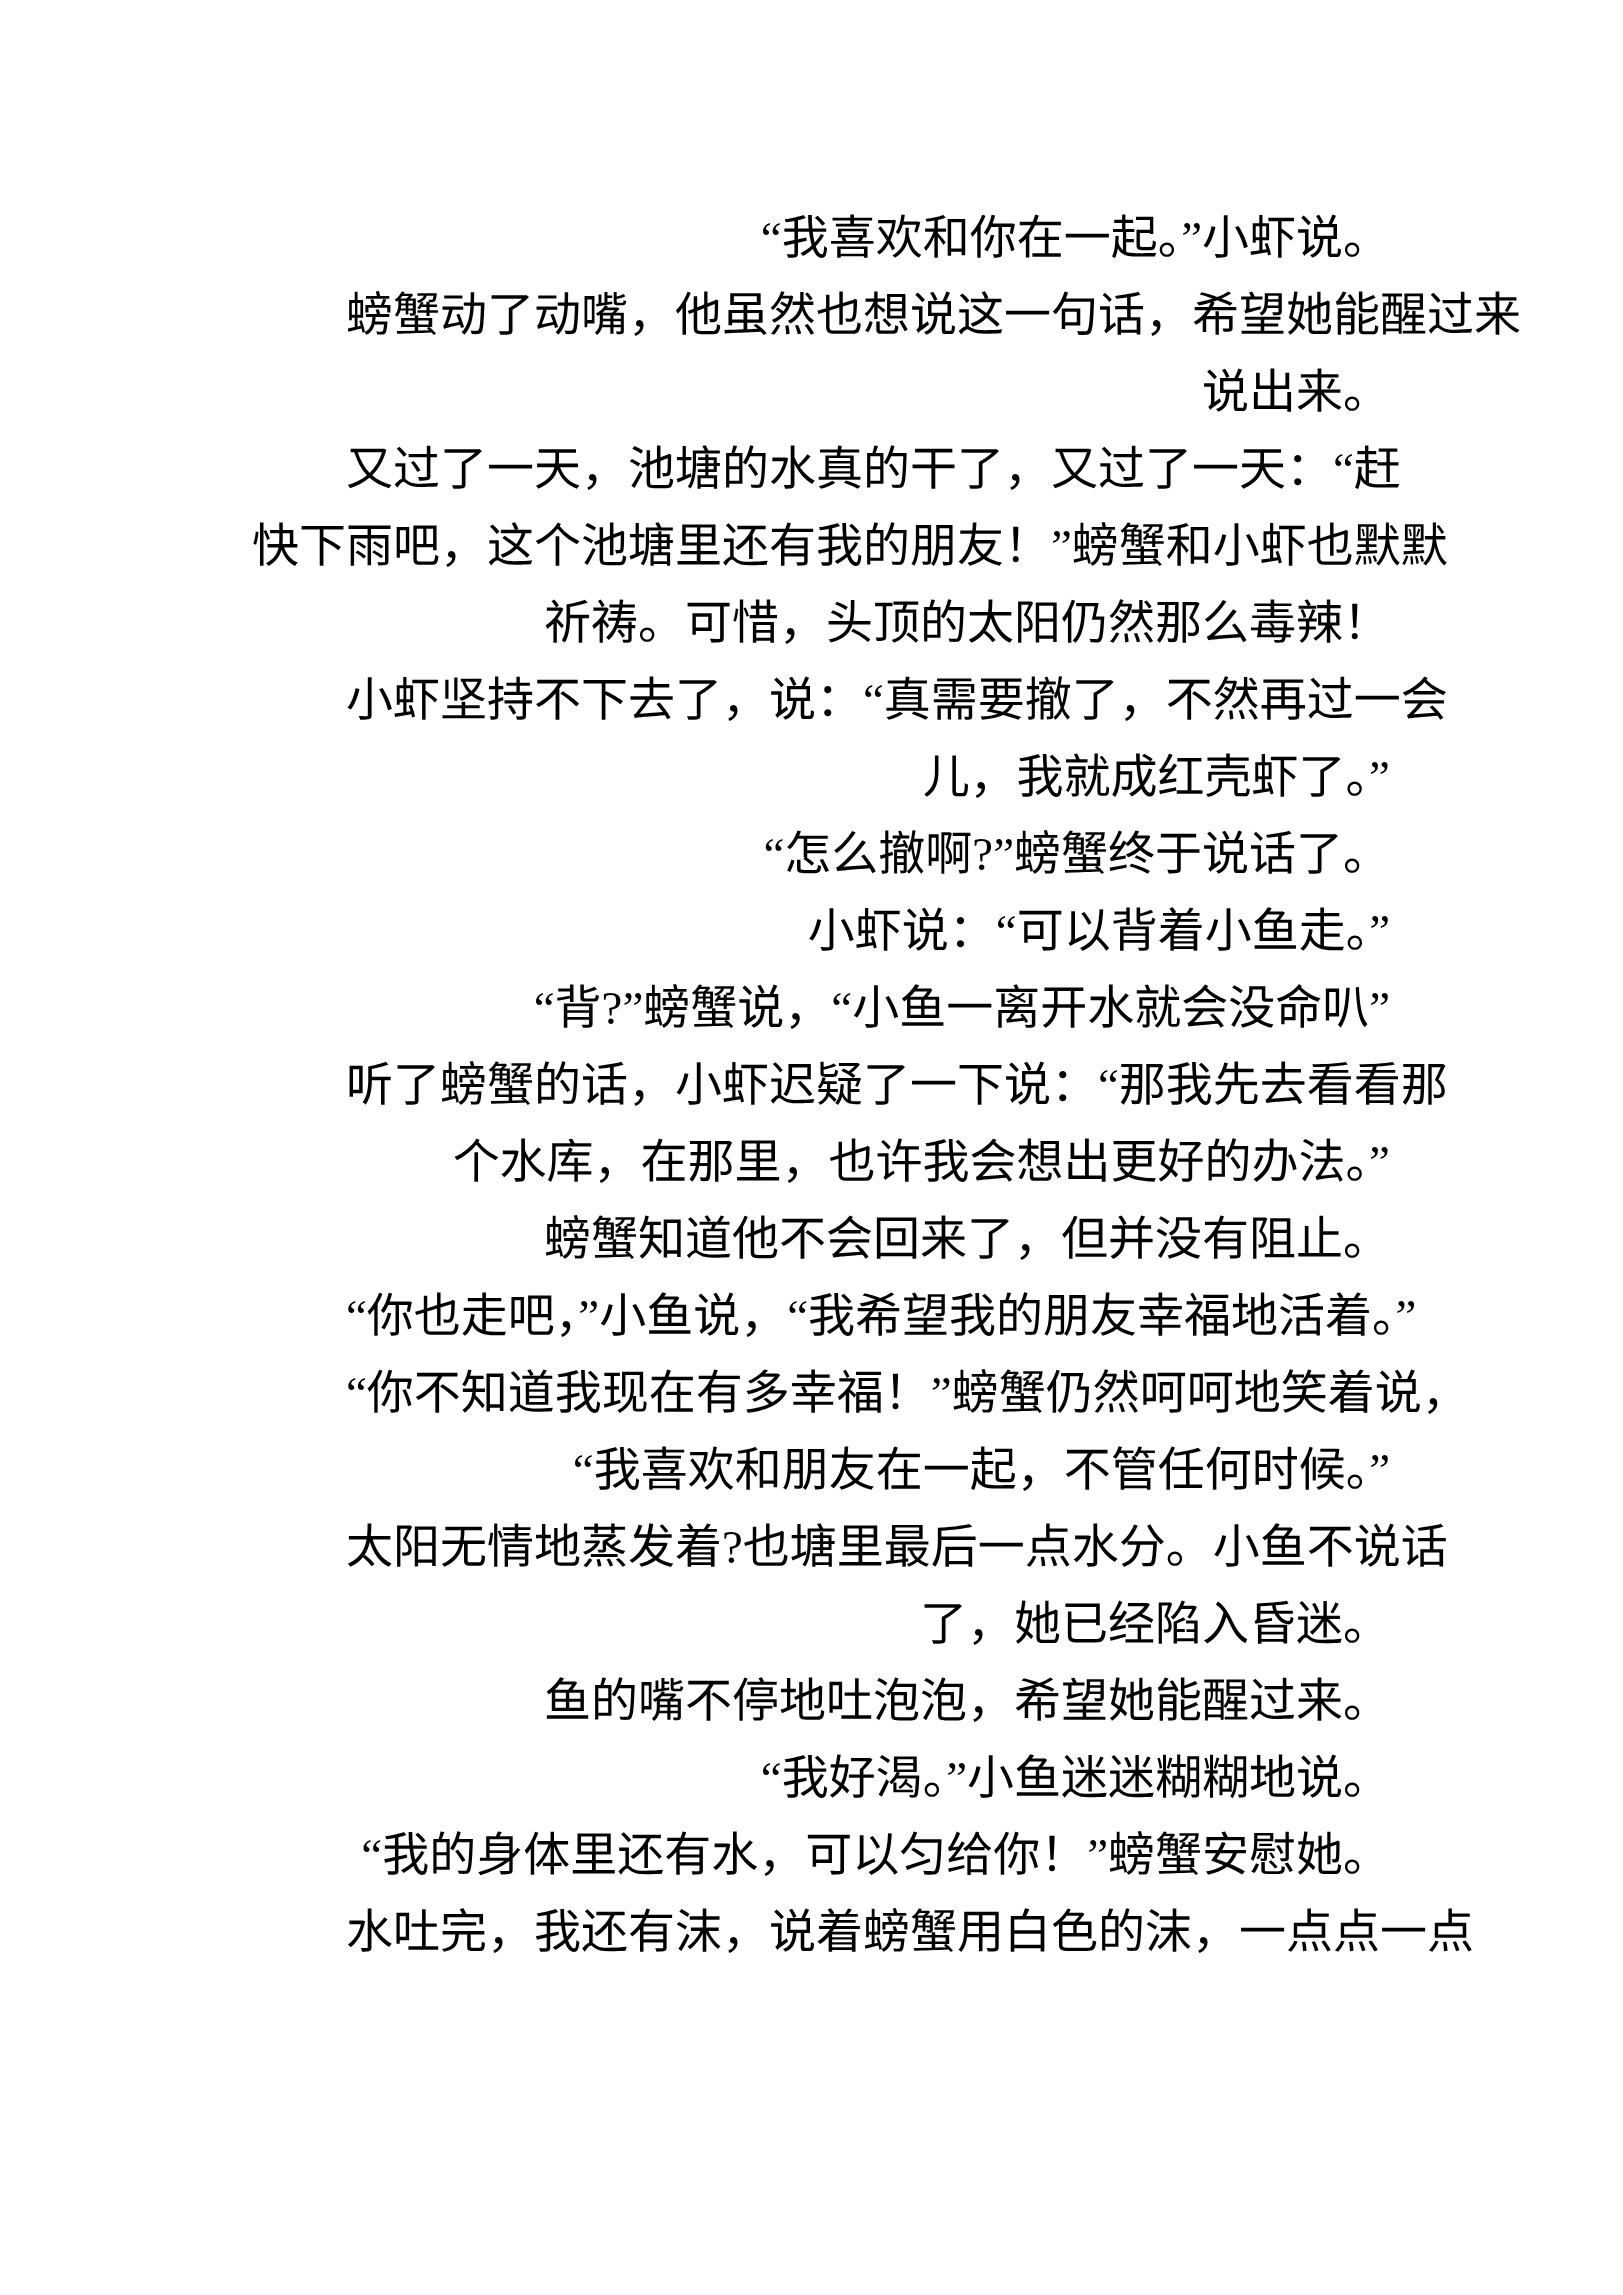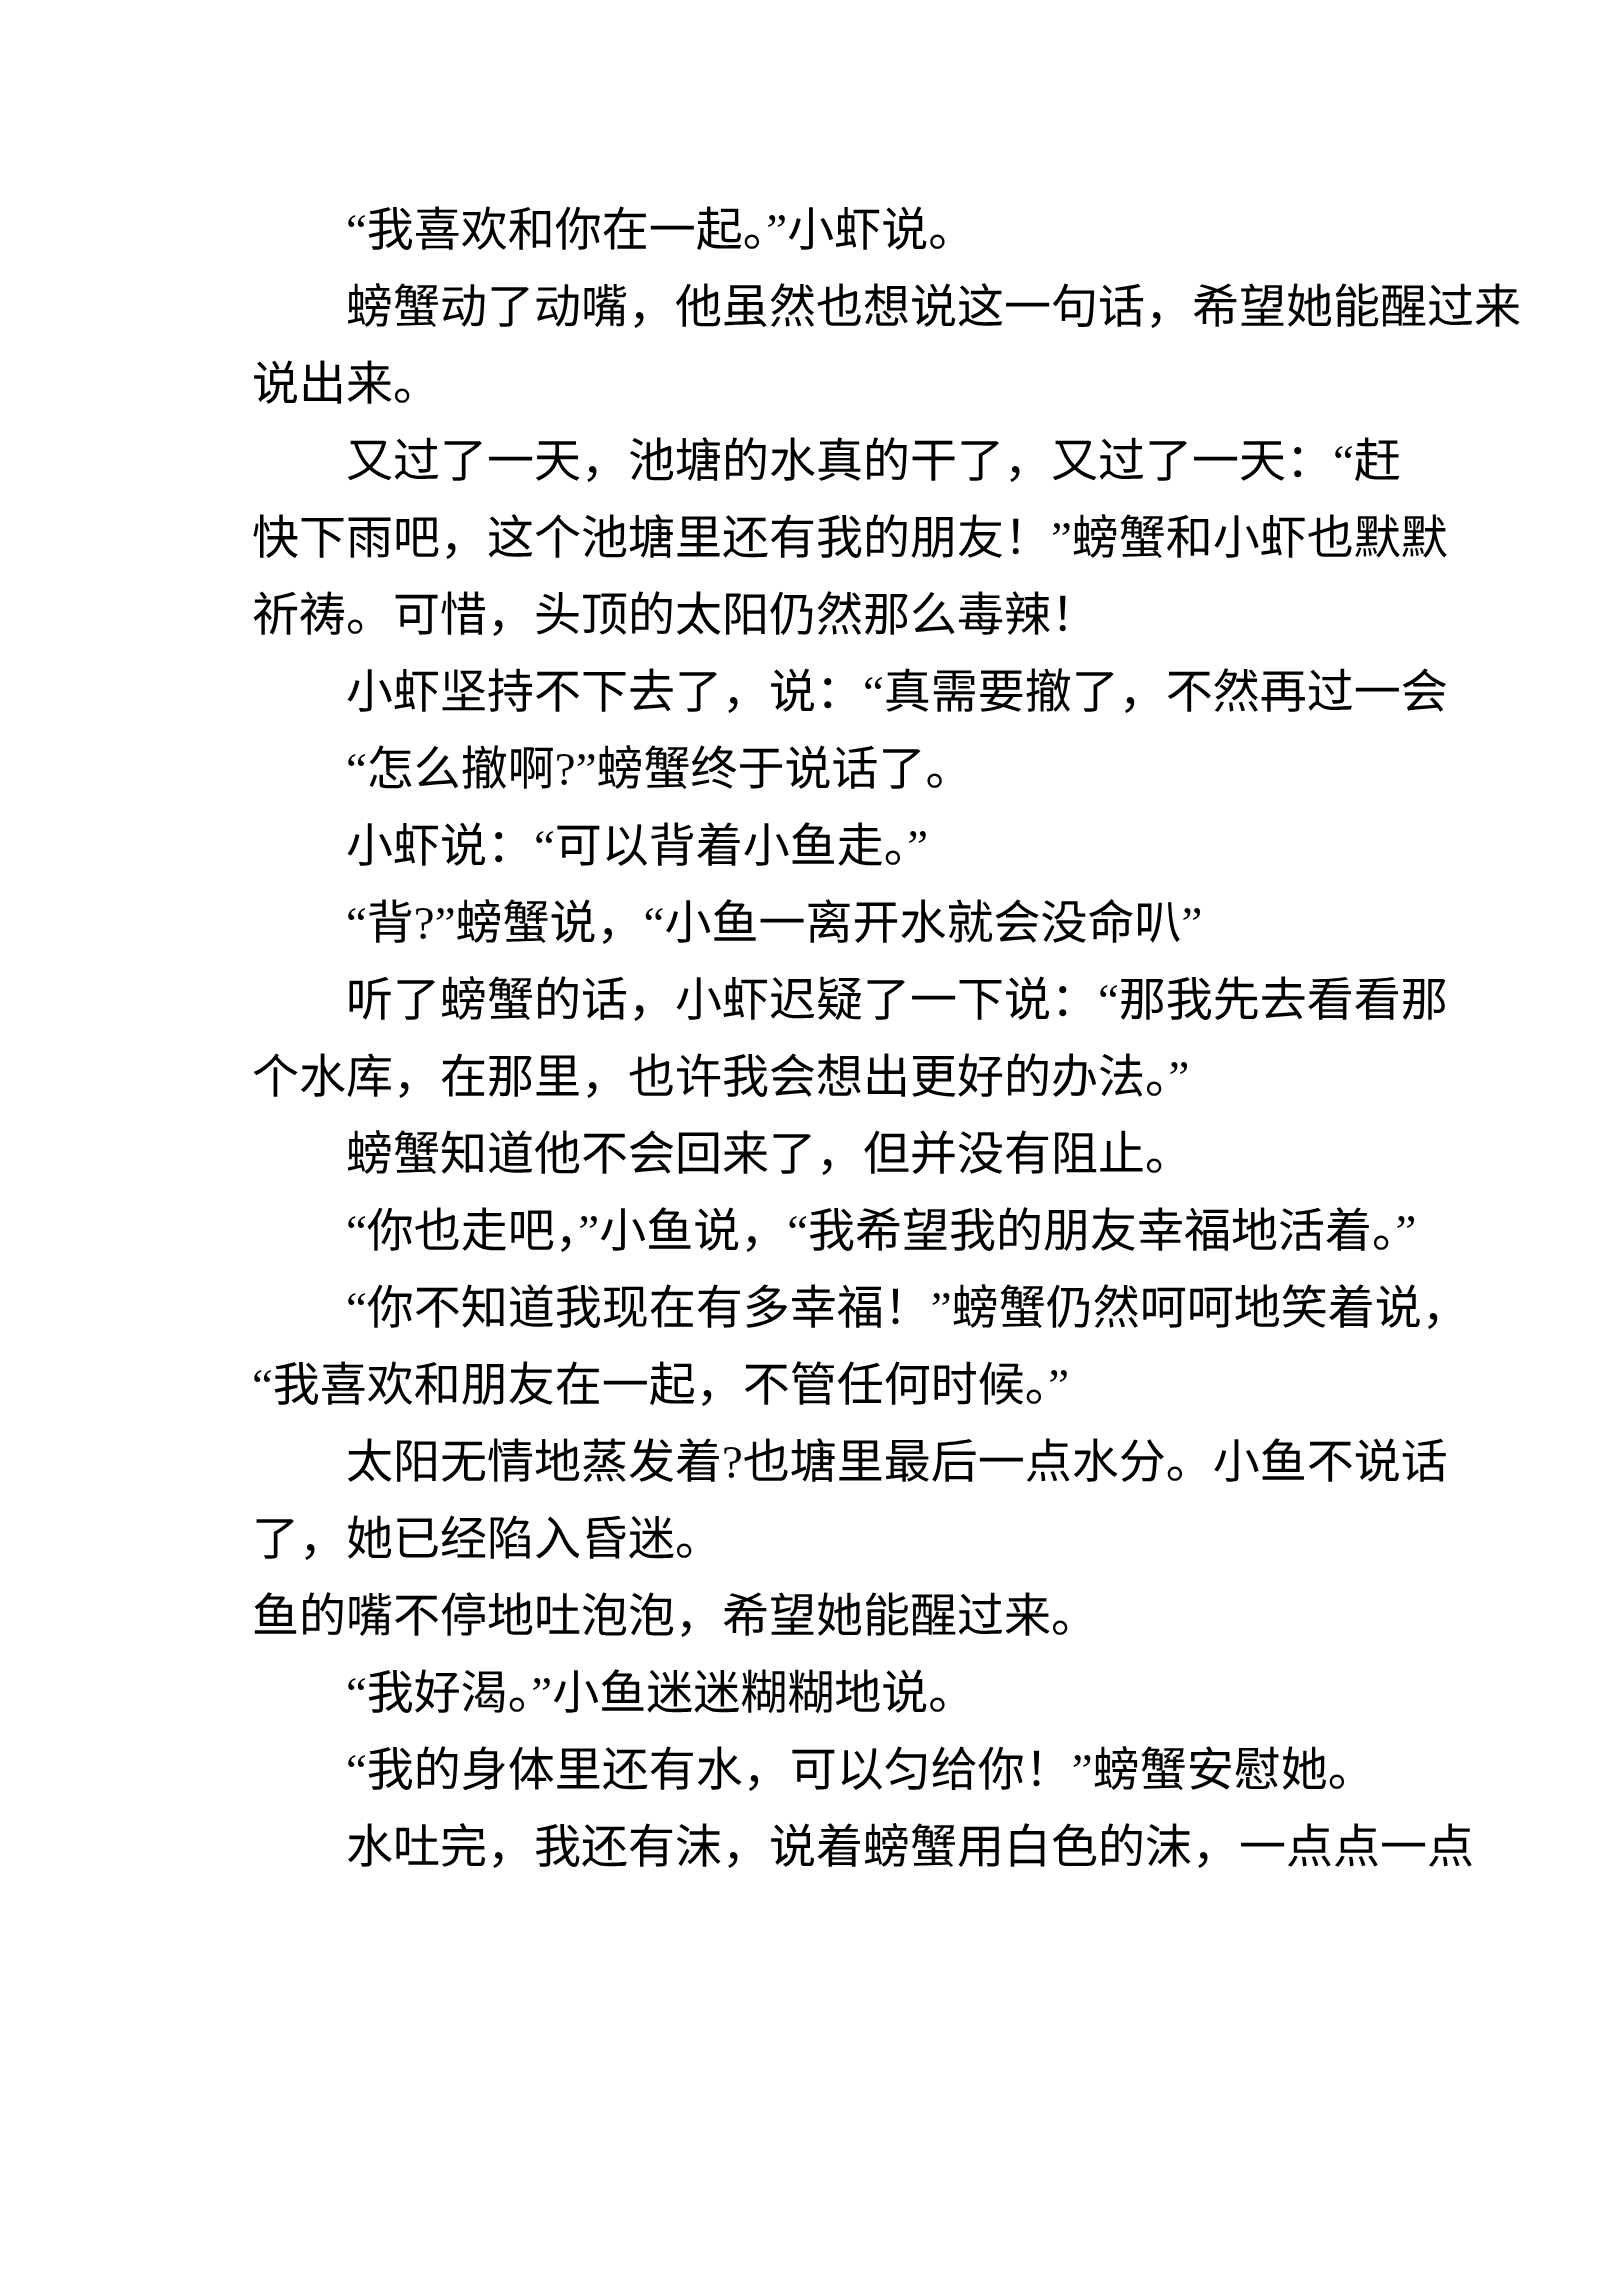--- a/index.html
+++ b/index.html
@@ -16,22 +16,23 @@
   .page {
     position: relative;
     width: 1623px;
     height: 2295px;
     background: #ffffff;
     overflow: hidden;
   }
   .text-block {
     position: absolute;
     left: 252px;
-    top: 192px;
+    top: 200px;
     width: 1138px;
+    text-align: right;
   }
   .line {
     height: 77px;
     line-height: 77px;
     font-size: 47px;
     color: #000000;
     white-space: pre;
     font-weight: normal;
   }
   .line.indent {
@@ -43,20 +44,21 @@
 
 <div class="page">
   <div class="text-block" style="color: rgb(0, 0, 0);">
       <div class="line indent">“我喜欢和你在一起。”小虾说。</div>
       <div class="line indent">螃蟹动了动嘴，他虽然也想说这一句话，希望她能醒过来</div>
       <div class="line">说出来。</div>
       <div class="line indent">又过了一天，池塘的水真的干了，又过了一天：“赶</div>
       <div class="line">快下雨吧，这个池塘里还有我的朋友！”螃蟹和小虾也默默</div>
       <div class="line">祈祷。可惜，头顶的太阳仍然那么毒辣！</div>
       <div class="line indent">小虾坚持不下去了，说：“真需要撤了，不然再过一会</div>
+      <div class="line">儿，我就成红壳虾了。”</div>
       <div class="line indent">“怎么撤啊?”螃蟹终于说话了。</div>
       <div class="line indent">小虾说：“可以背着小鱼走。”</div>
       <div class="line indent">“背?”螃蟹说，“小鱼一离开水就会没命叭”</div>
       <div class="line indent">听了螃蟹的话，小虾迟疑了一下说：“那我先去看看那</div>
       <div class="line">个水库，在那里，也许我会想出更好的办法。”</div>
       <div class="line indent">螃蟹知道他不会回来了，但并没有阻止。</div>
       <div class="line indent">“你也走吧，”小鱼说，“我希望我的朋友幸福地活着。”</div>
       <div class="line indent">“你不知道我现在有多幸福！”螃蟹仍然呵呵地笑着说，</div>
       <div class="line">“我喜欢和朋友在一起，不管任何时候。”</div>
       <div class="line indent">太阳无情地蒸发着?也塘里最后一点水分。小鱼不说话</div>

